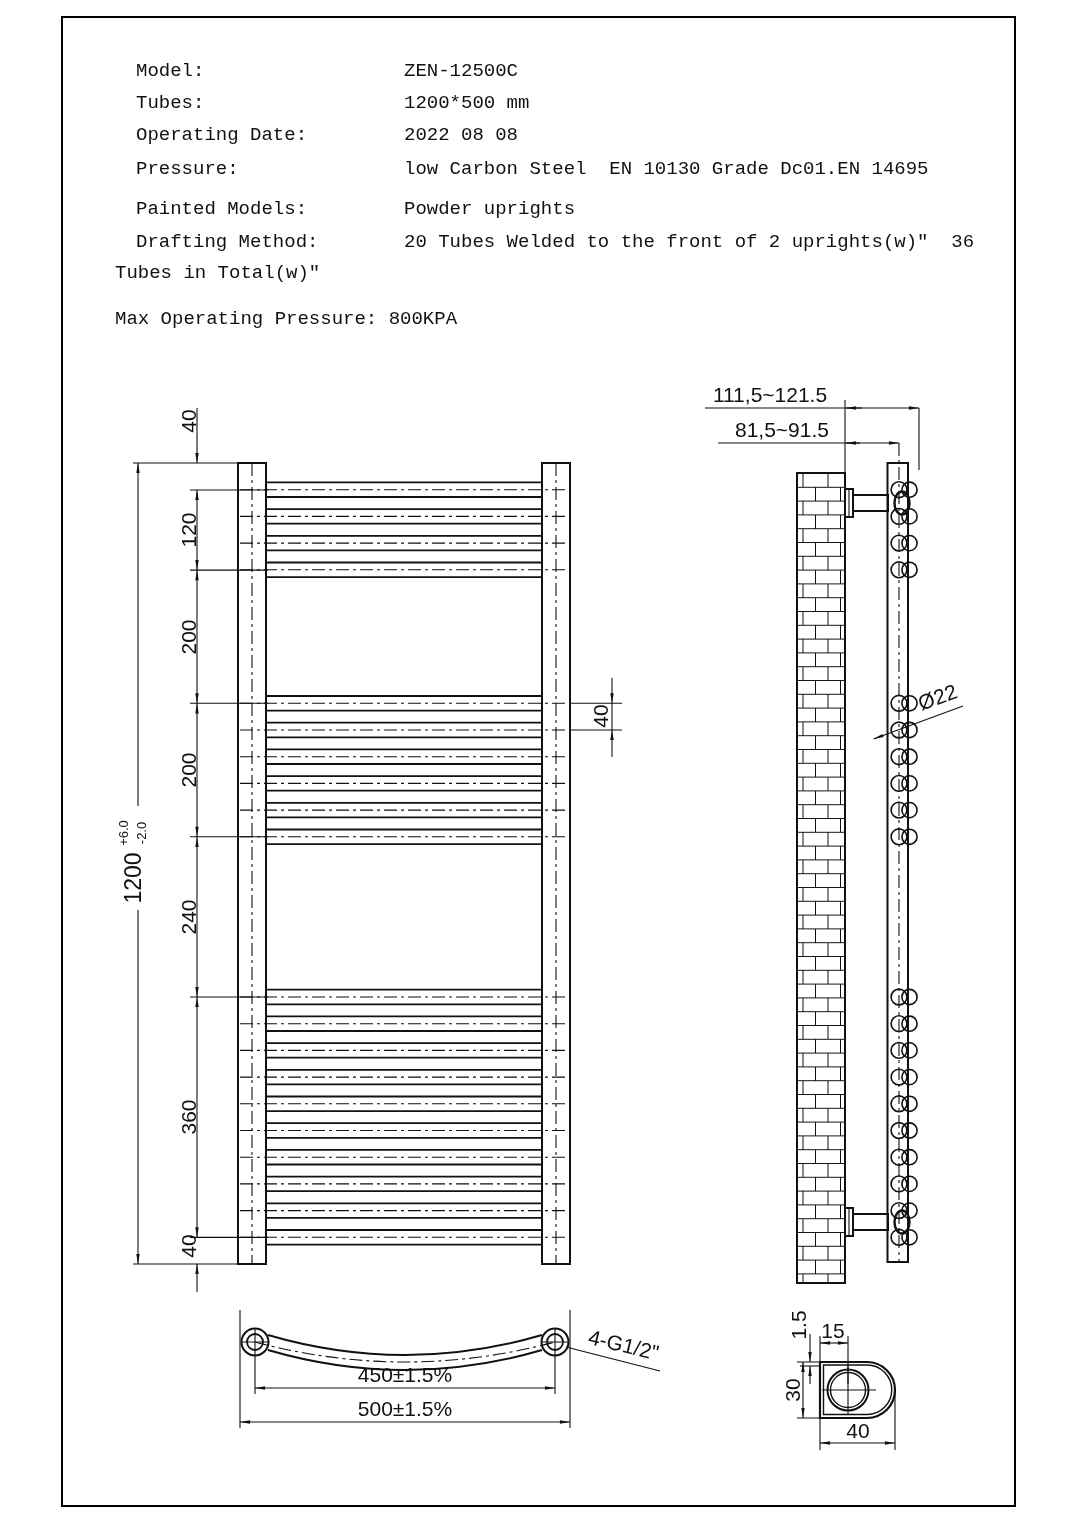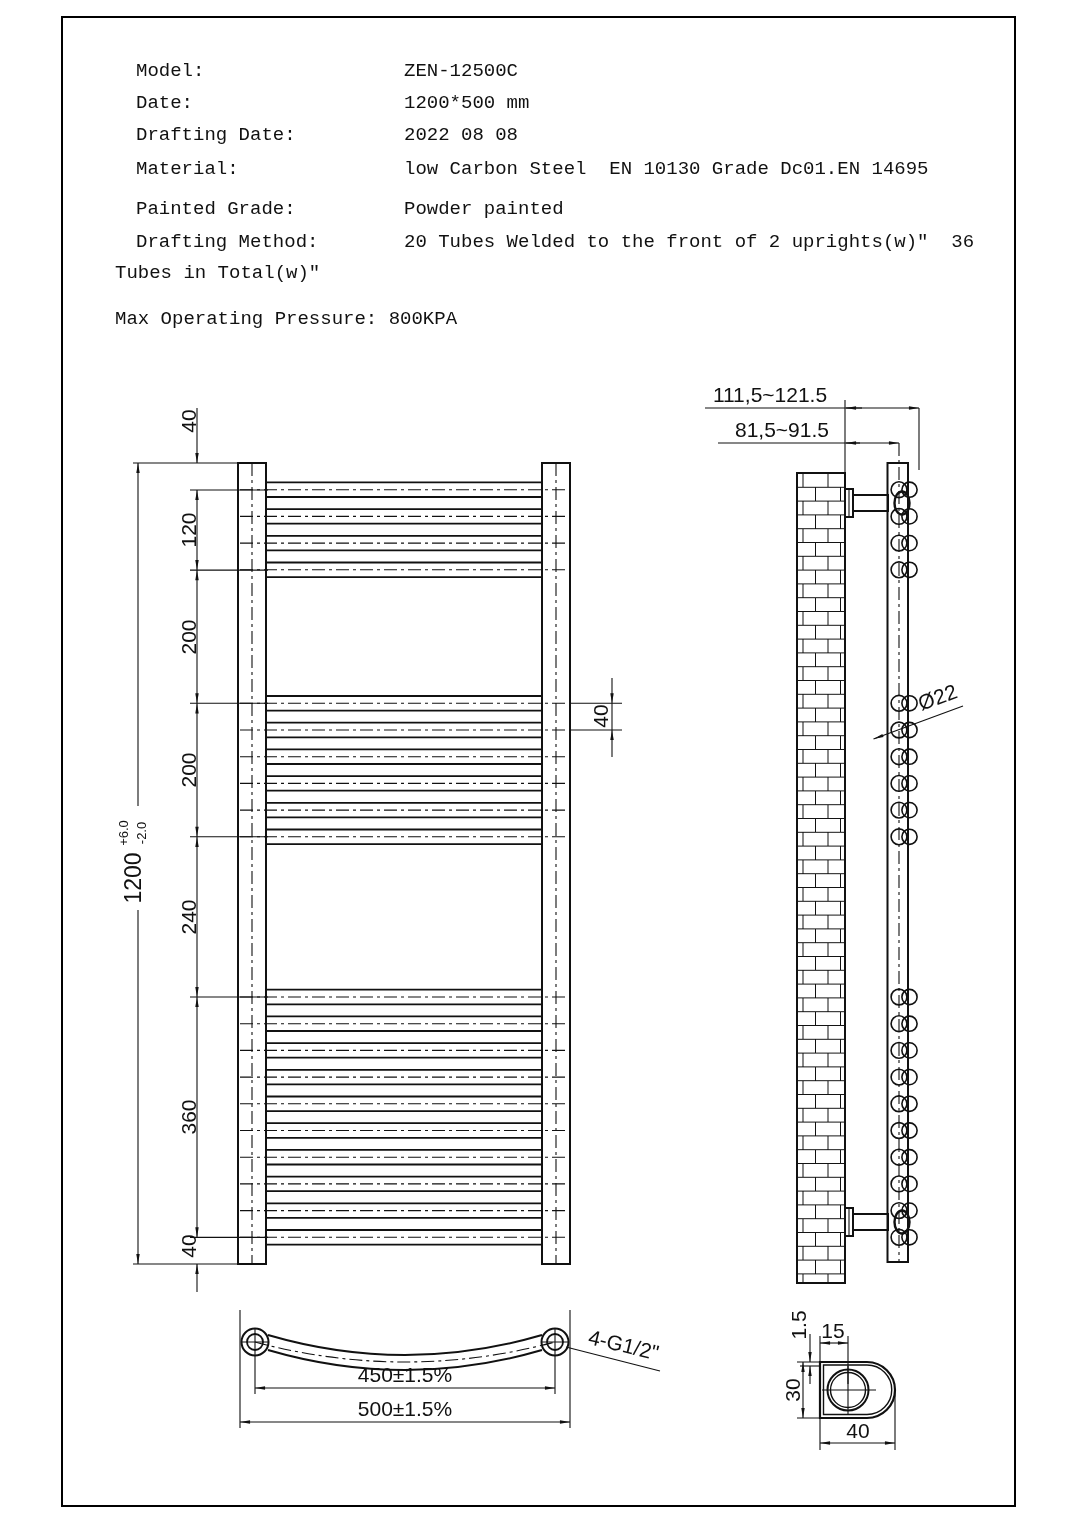--- a/index.html
+++ b/index.html
@@ -22,24 +22,24 @@
   .dim{stroke:#111;stroke-width:1.1;fill:none;}
 </style>
 </head>
 <body>
 
 <div class="sheet">
   <div class="frame"></div>
 
   <div class="spec">
     <div class="row" style="top:60px"><span class="lab">Model:</span><span>ZEN-12500C</span></div>
-    <div class="row" style="top:92px"><span class="lab">Date:</span><span>1200*500 mm</span></div>
-    <div class="row" style="top:124px"><span class="lab">Drafting Date:</span><span>2022 08 08</span></div>
-    <div class="row" style="top:158px"><span class="lab">Material:</span><span>low Carbon Steel  EN 10130 Grade Dc01.EN 14695</span></div>
-    <div class="row" style="top:198px"><span class="lab">Painted Grade:</span><span>Powder painted</span></div>
+    <div class="row" style="top:92px"><span class="lab">Tubes:</span><span>1200*500 mm</span></div>
+    <div class="row" style="top:124px"><span class="lab">Operating Date:</span><span>2022 08 08</span></div>
+    <div class="row" style="top:158px"><span class="lab">Pressure:</span><span>low Carbon Steel  EN 10130 Grade Dc01.EN 14695</span></div>
+    <div class="row" style="top:198px"><span class="lab">Painted Models:</span><span>Powder uprights</span></div>
     <div class="row" style="top:231px"><span class="lab">Drafting Method:</span><span>20 Tubes Welded to the front of 2 uprights(w)"  36</span></div>
     <div class="full" style="top:262px">Tubes in Total(w)"</div>
     <div class="full" style="top:308px"><span>Max Operating Pressure:</span><span> </span><span>800KPA</span></div>
   </div>
 
   <svg width="1080" height="1527" viewBox="0 0 1080 1527">
     <defs>
       <marker id="m" viewBox="0 0 12 12" refX="11" refY="6" markerWidth="11" markerHeight="11" orient="auto-start-reverse">
         <path d="M1,4.3 11,6 1,7.7Z" fill="#111"></path>
       </marker>

